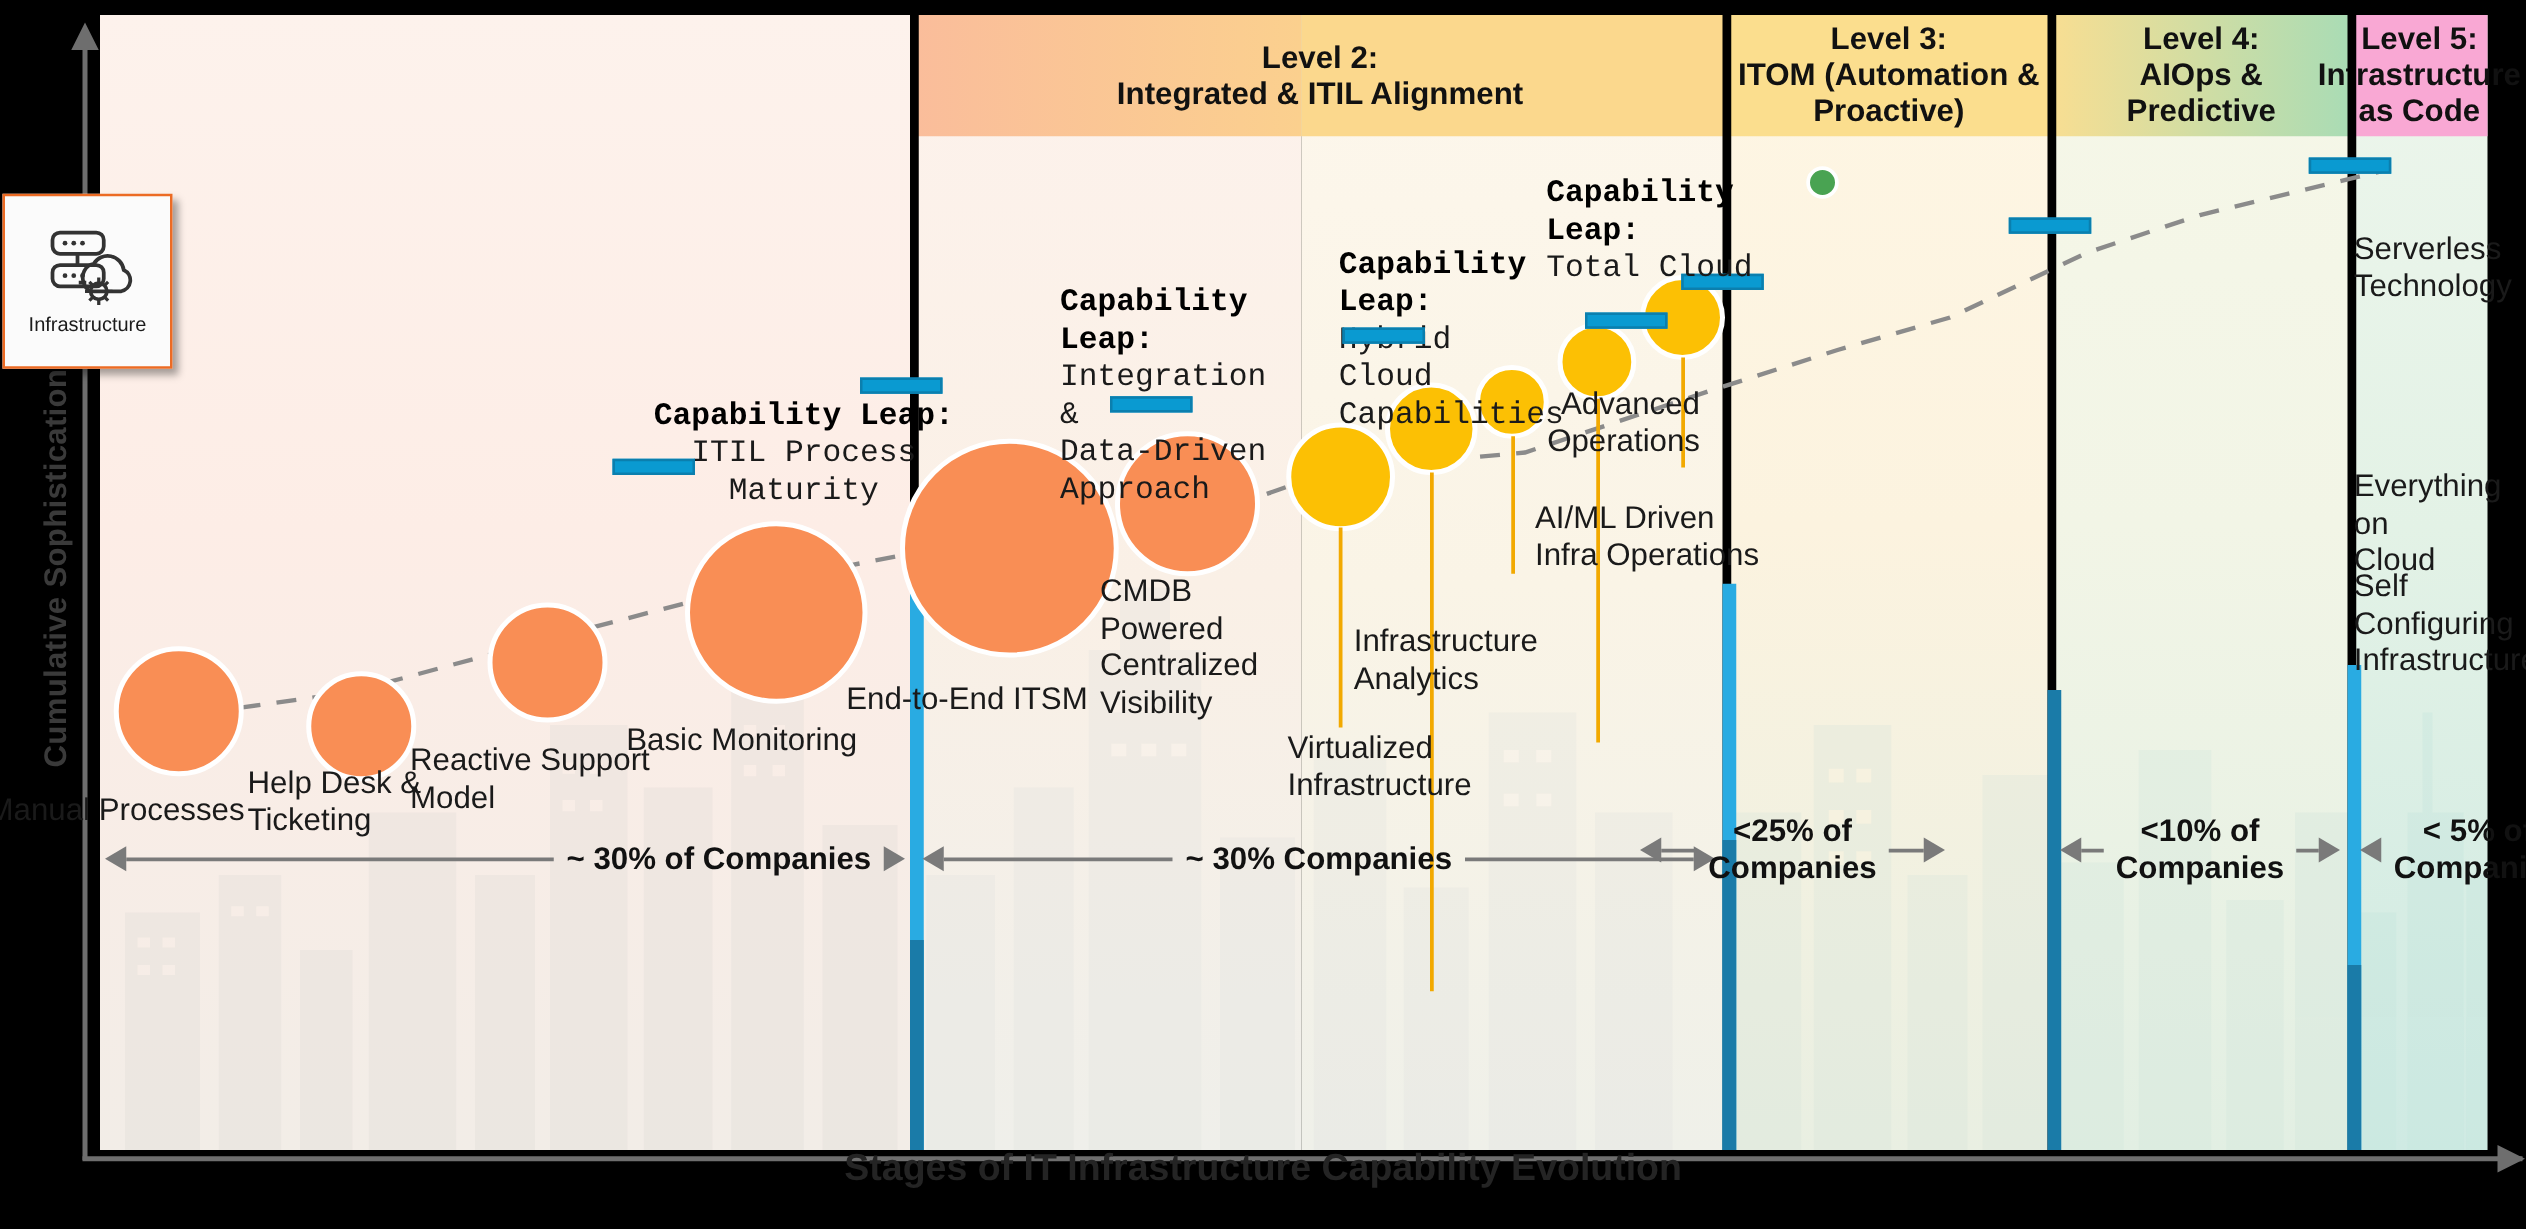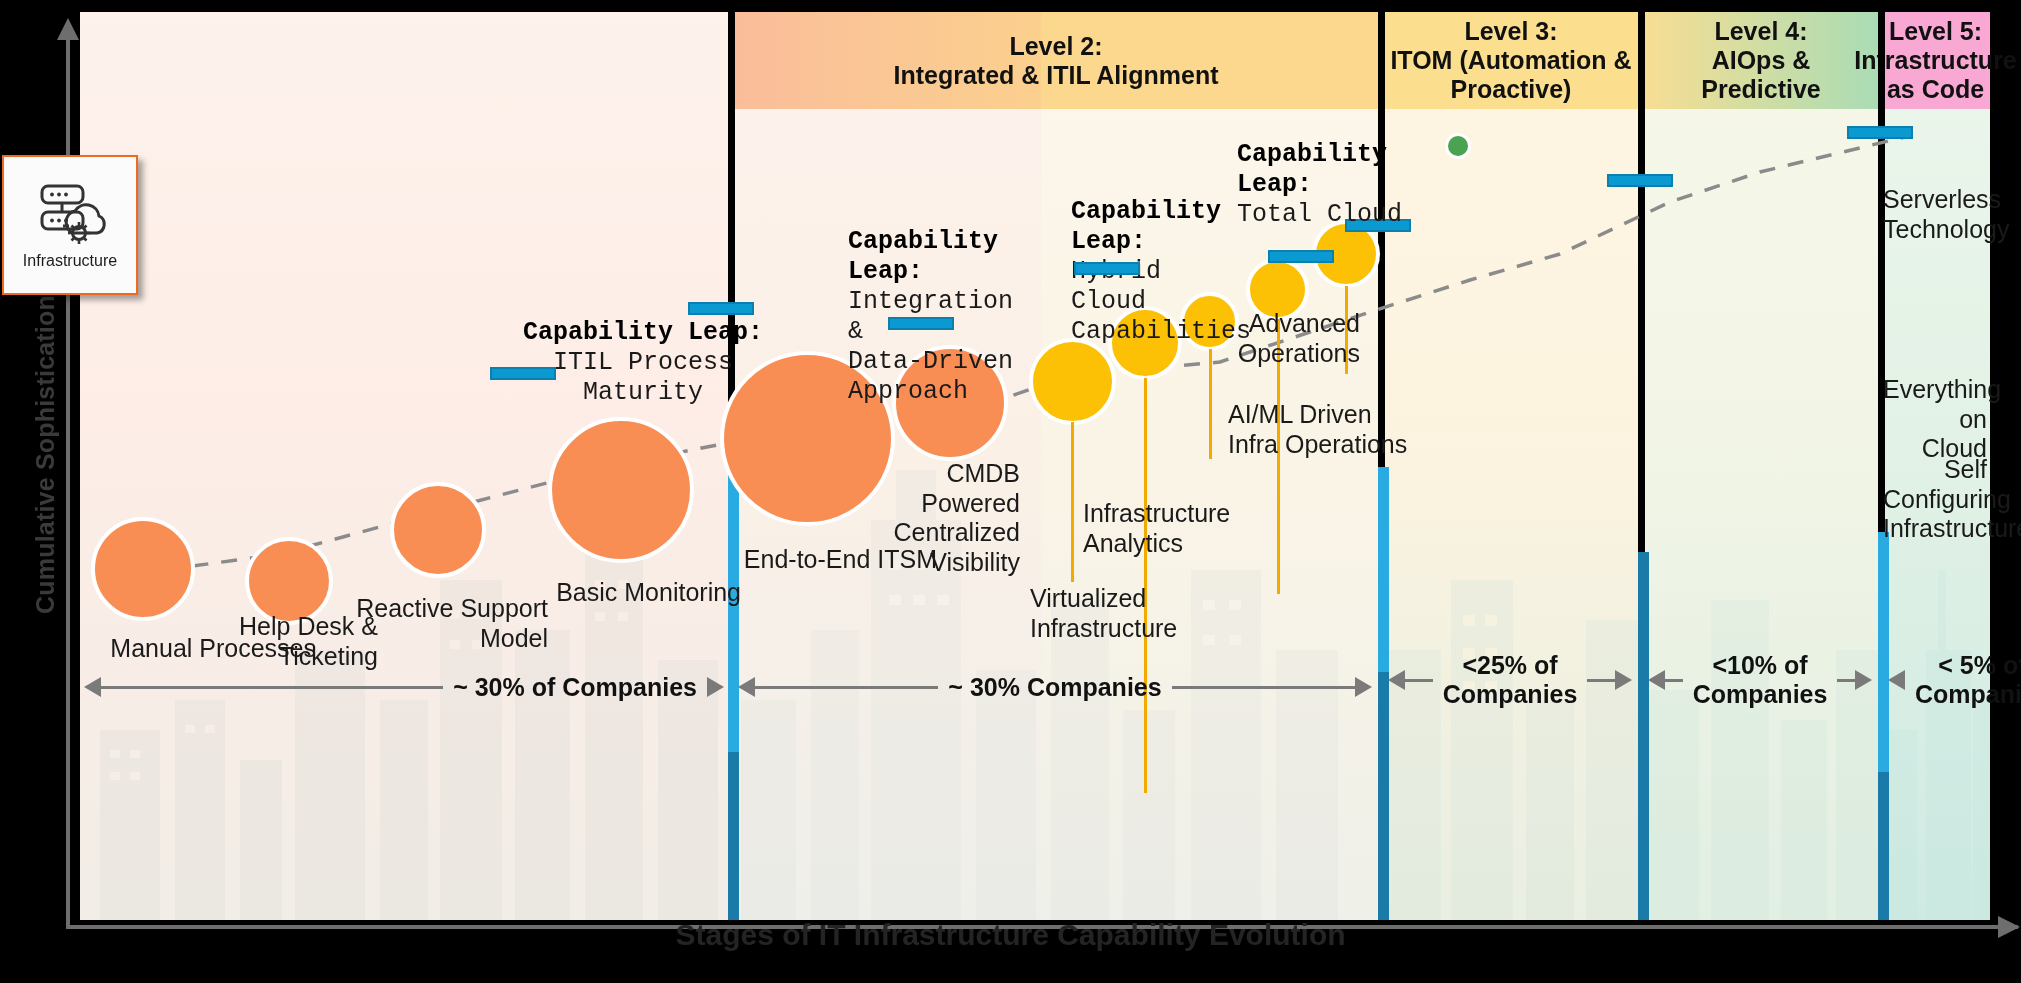--- a/index.html
+++ b/index.html
@@ -84,21 +84,21 @@
   }
   .bubble.orange { background: #F98E55; }
   .bubble.yellow { background: #FCC004; }
   .dot-green {
     position: absolute; border-radius: 50%;
     background: #49A352; border: 3px solid #ffffff;
   }
 
   
   .nlabel {
-    position: absolute; text-align: right;
+    position: absolute; text-align: left;
     font-size: 25px; color: #1a1a1a; line-height: 1.18;
     white-space: pre-line;
   }
   .nlabel.l-left { text-align: left; }
   .nlabel.l-right { text-align: right; }
   .stem {
     position: absolute; width: 3px; background: #F2A900;
   }
 
   
@@ -395,21 +395,21 @@
       <div class="rtxt">~ 30% of Companies</div>
       <div class="ah-r"></div>
     </div>
     <div class="range" style="left:658px; top:655px; width:634px;">
       <div class="ah-l"></div>
       <div class="bar"></div>
       <div class="rtxt">~ 30% Companies</div>
       <div class="bar"></div>
       <div class="ah-r"></div>
     </div>
-    <div class="range" style="left:1308px; top:648px; width:244px;align-items:center;">
+    <div class="range" style="left:1232px; top:648px; width:244px;align-items:center;">
       <div class="ah-l"></div>
       <div class="bar"></div>
       <div class="rtxt" style="white-space: pre-line;">&lt;25% of
 Companies</div>
       <div class="bar"></div>
       <div class="ah-r"></div>
     </div>
     <div class="range" style="left:1568px; top:648px; width:224px;">
       <div class="ah-l"></div>
       <div class="bar"></div>

